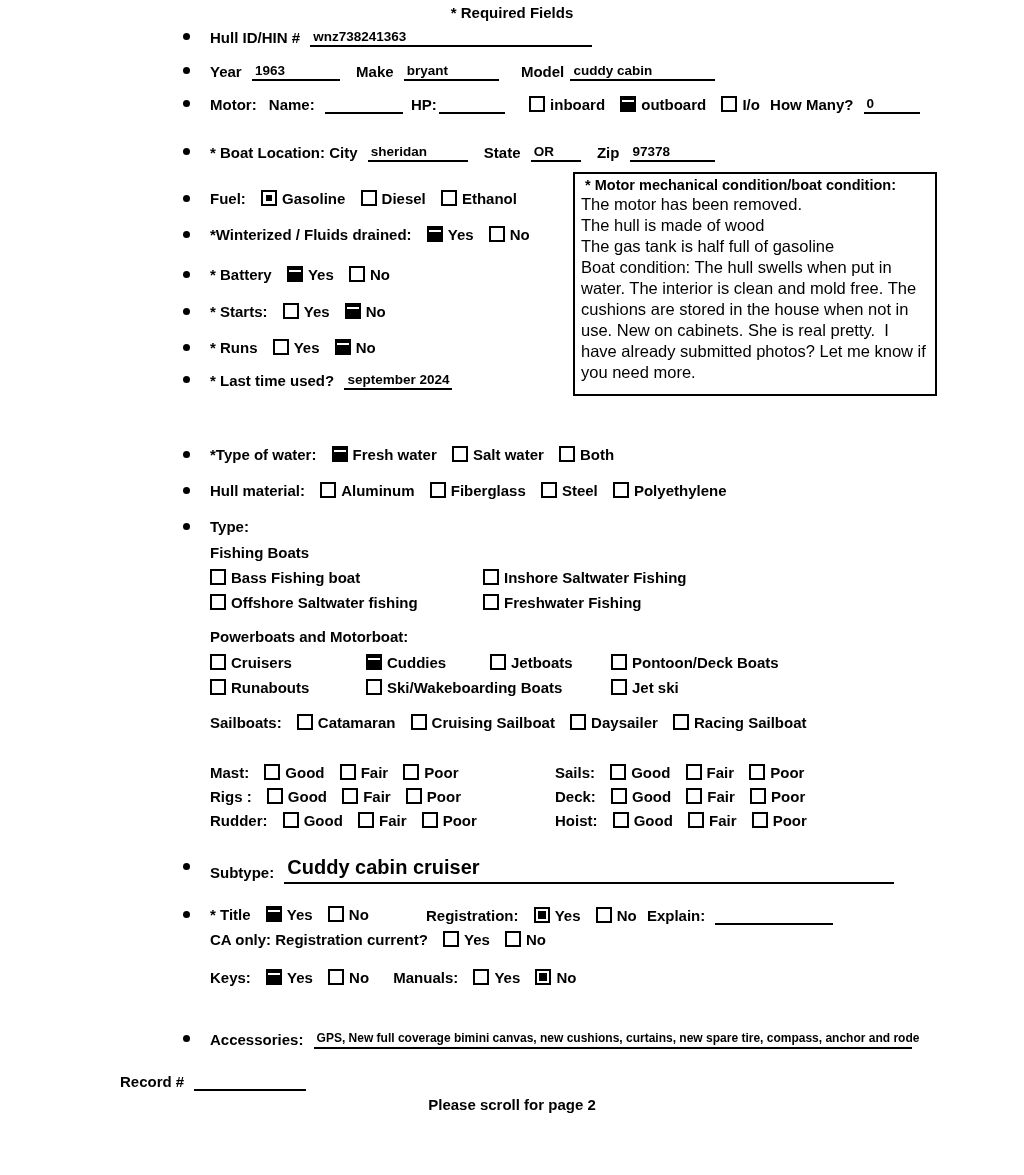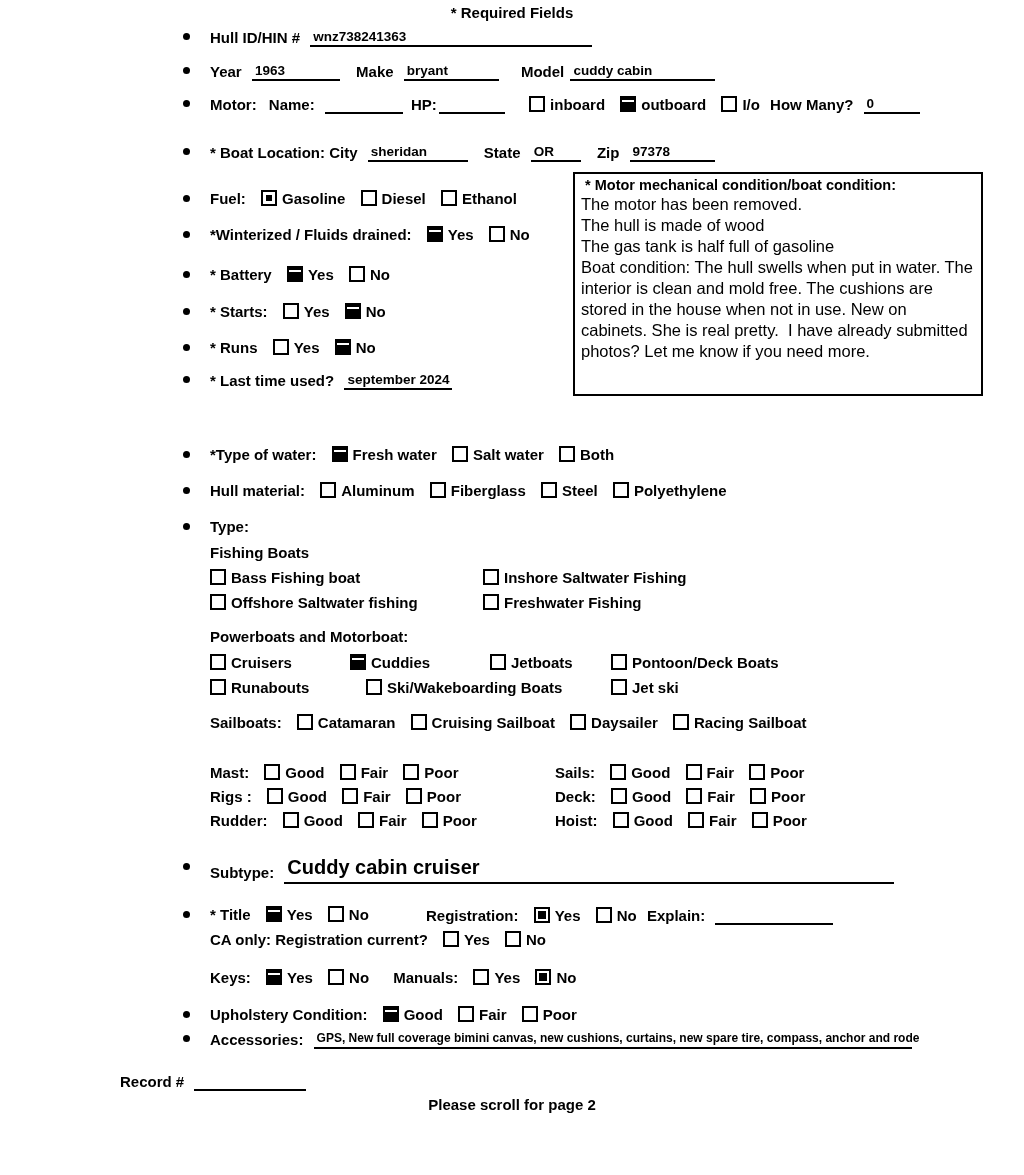--- a/index.html
+++ b/index.html
@@ -14,21 +14,21 @@
   .cb.checked::after{content:"";position:absolute;left:0;right:0;top:2px;height:2px;background:#fff;}
   .cb.checked-solid{background:#000;box-shadow:inset 0 0 0 2px #fff;}
   .cb.checked-dot::after{content:"";position:absolute;left:3px;top:3px;width:6px;height:6px;background:#000;}
   .blank{display:inline-block;position:relative;border-bottom:2px solid #000;height:17px;
          vertical-align:-4px;margin:0 4px;}
   .val{position:absolute;left:3px;bottom:1px;font-weight:bold;font-size:13.5px;white-space:nowrap;}
   .val.big{font-size:20px;bottom:3px;}
   .val.small{font-size:12px;bottom:2px;}
   .at{position:absolute;top:0;white-space:nowrap;}
   .gap{margin-left:18px;}
-  #cond-box{position:absolute;left:573px;top:172px;width:410px;height:224px;border:2px solid #000;
+  #cond-box{position:absolute;left:573px;top:172px;width:364px;height:224px;border:2px solid #000;
             box-sizing:border-box;padding:3px 6px 16px 6px;overflow:hidden;}
   #cond-box .bt{font-size:14.5px;white-space:pre;}
   #cond-box .bb{font-weight:normal;font-size:16.5px;line-height:21px;white-space:pre-wrap;
                 font-family:"Liberation Sans",sans-serif;margin-top:1px;}
   .lbl{margin-right:2px;}
 </style>
 </head>
 <body>
 
 <div id="page">
@@ -155,21 +155,21 @@
   </div>
   <div class="row" style="top:594px">
     <span class="at" style="left:0"><i class="cb" style="margin-left:0"></i><span class="lbl">Offshore Saltwater fishing</span></span>
     <span class="at" style="left:273px"><i class="cb" style="margin-left:0"></i><span class="lbl">Freshwater Fishing</span></span>
   </div>
 
   <div class="row" style="top:628px">Powerboats and Motorboat:</div>
 
   <div class="row" style="top:654px">
     <span class="at" style="left:0"><i class="cb" style="margin-left:0"></i><span class="lbl">Cruisers</span></span>
-    <span class="at" style="left:140px"><i class="cb checked" style="margin-left:0"></i><span class="lbl">Cuddies</span></span>
+    <span class="at" style="left:156px"><i class="cb checked" style="margin-left:0"></i><span class="lbl">Cuddies</span></span>
     <span class="at" style="left:280px"><i class="cb" style="margin-left:0"></i><span class="lbl">Jetboats</span></span>
     <span class="at" style="left:401px"><i class="cb" style="margin-left:0"></i><span class="lbl">Pontoon/Deck Boats</span></span>
   </div>
   <div class="row" style="top:679px">
     <span class="at" style="left:0"><i class="cb" style="margin-left:0"></i><span class="lbl">Runabouts</span></span>
     <span class="at" style="left:156px"><i class="cb" style="margin-left:0"></i><span class="lbl">Ski/Wakeboarding Boats</span></span>
     <span class="at" style="left:401px"><i class="cb" style="margin-left:0"></i><span class="lbl">Jet ski</span></span>
   </div>
 
   <div class="row" style="top:714px">
@@ -251,27 +251,20 @@
 
   <div class="row" style="top:969px">
     <span class="lbl">Keys:</span>
     <i class="cb checked"></i><span class="lbl">Yes</span>
     <i class="cb"></i><span class="lbl">No</span>
     <span class="lbl gap">Manuals:</span>
     <i class="cb"></i><span class="lbl">Yes</span>
     <i class="cb checked-solid"></i><span class="lbl">No</span>
   </div>
 
-  <div class="row" style="top:1006px">
-    <span class="bullet"></span>
-    <span class="lbl">Upholstery Condition:</span>
-    <i class="cb checked"></i><span class="lbl">Good</span>
-    <i class="cb"></i><span class="lbl">Fair</span>
-    <i class="cb"></i><span class="lbl">Poor</span>
-  </div>
 
   <div class="row" style="top:1030px">
     <span class="bullet"></span>
     <span class="lbl">Accessories:</span>
     <span class="blank" style="width:598px"><span class="val small">GPS, New full coverage bimini canvas, new cushions, curtains, new spare tire, compass, anchor and rode</span></span>
   </div>
 
   <div class="row" style="left:120px;top:1072px">
     <span class="lbl">Record #</span>
     <span class="blank" style="width:112px"></span>

